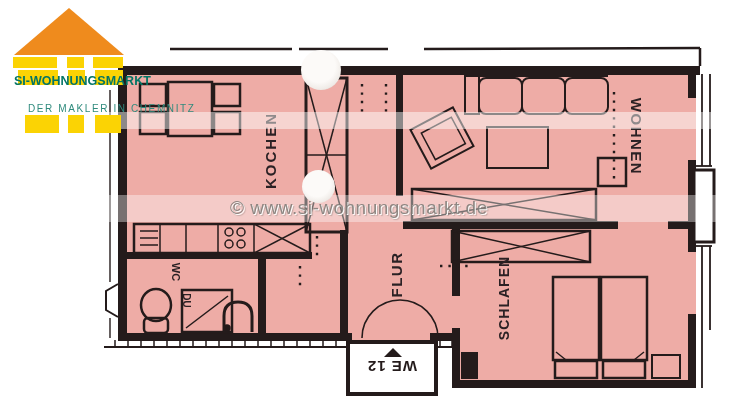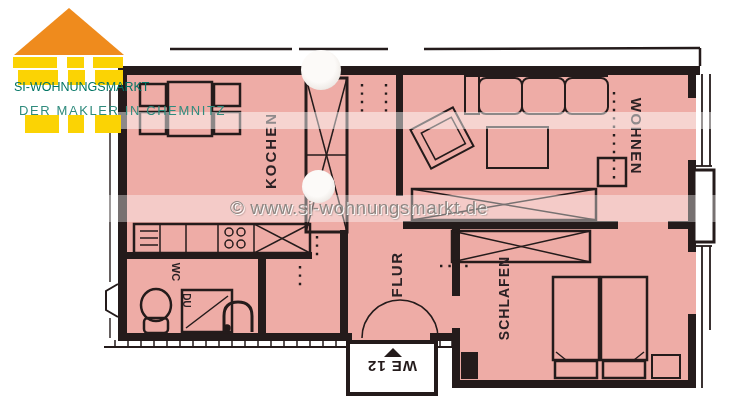--- a/index.html
+++ b/index.html
@@ -14,23 +14,23 @@
   .blk{background:#fbd304;position:absolute;}
   .r1a{left:5px;top:53px;width:44px;height:11px;}
   .r1b{left:59px;top:53px;width:17px;height:11px;}
   .r1c{left:85px;top:53px;width:30px;height:11px;}
   .r2a{left:10px;top:66px;width:40px;height:15px;}
   .r2b{left:60px;top:66px;width:17px;height:15px;}
   .r2c{left:87px;top:66px;width:28px;height:15px;}
   .r3a{left:17px;top:111px;width:34px;height:18px;}
   .r3b{left:60px;top:111px;width:16px;height:18px;}
   .r3c{left:87px;top:111px;width:26px;height:18px;}
-  .company{left:6px;top:76px;width:126px;font-size:12.5px;font-weight:normal;
+  .company{left:6px;top:70px;width:126px;font-size:12.5px;font-weight:bold;
            color:#037565;letter-spacing:0px;white-space:nowrap;}
-  .tagline{left:11px;top:99px;width:126px;font-size:13px;color:#2f8b7d;
+  .tagline{left:20px;top:99px;width:126px;font-size:10px;color:#2f8b7d;
            letter-spacing:1.6px;white-space:nowrap;}
 
   
   .roomlbl{color:#2b2124;font-weight:bold;white-space:nowrap;z-index:12;
            transform-origin:center center;text-align:center;}
   .lbl-kochen{left:220px;top:142px;width:100px;font-size:15px;letter-spacing:2px;
               transform:rotate(-90deg);}
   .lbl-wohnen{left:586px;top:128px;width:100px;font-size:15px;letter-spacing:1.5px;
               transform:rotate(90deg);}
   .lbl-flur{left:366px;top:266px;width:60px;font-size:15px;letter-spacing:1.5px;

